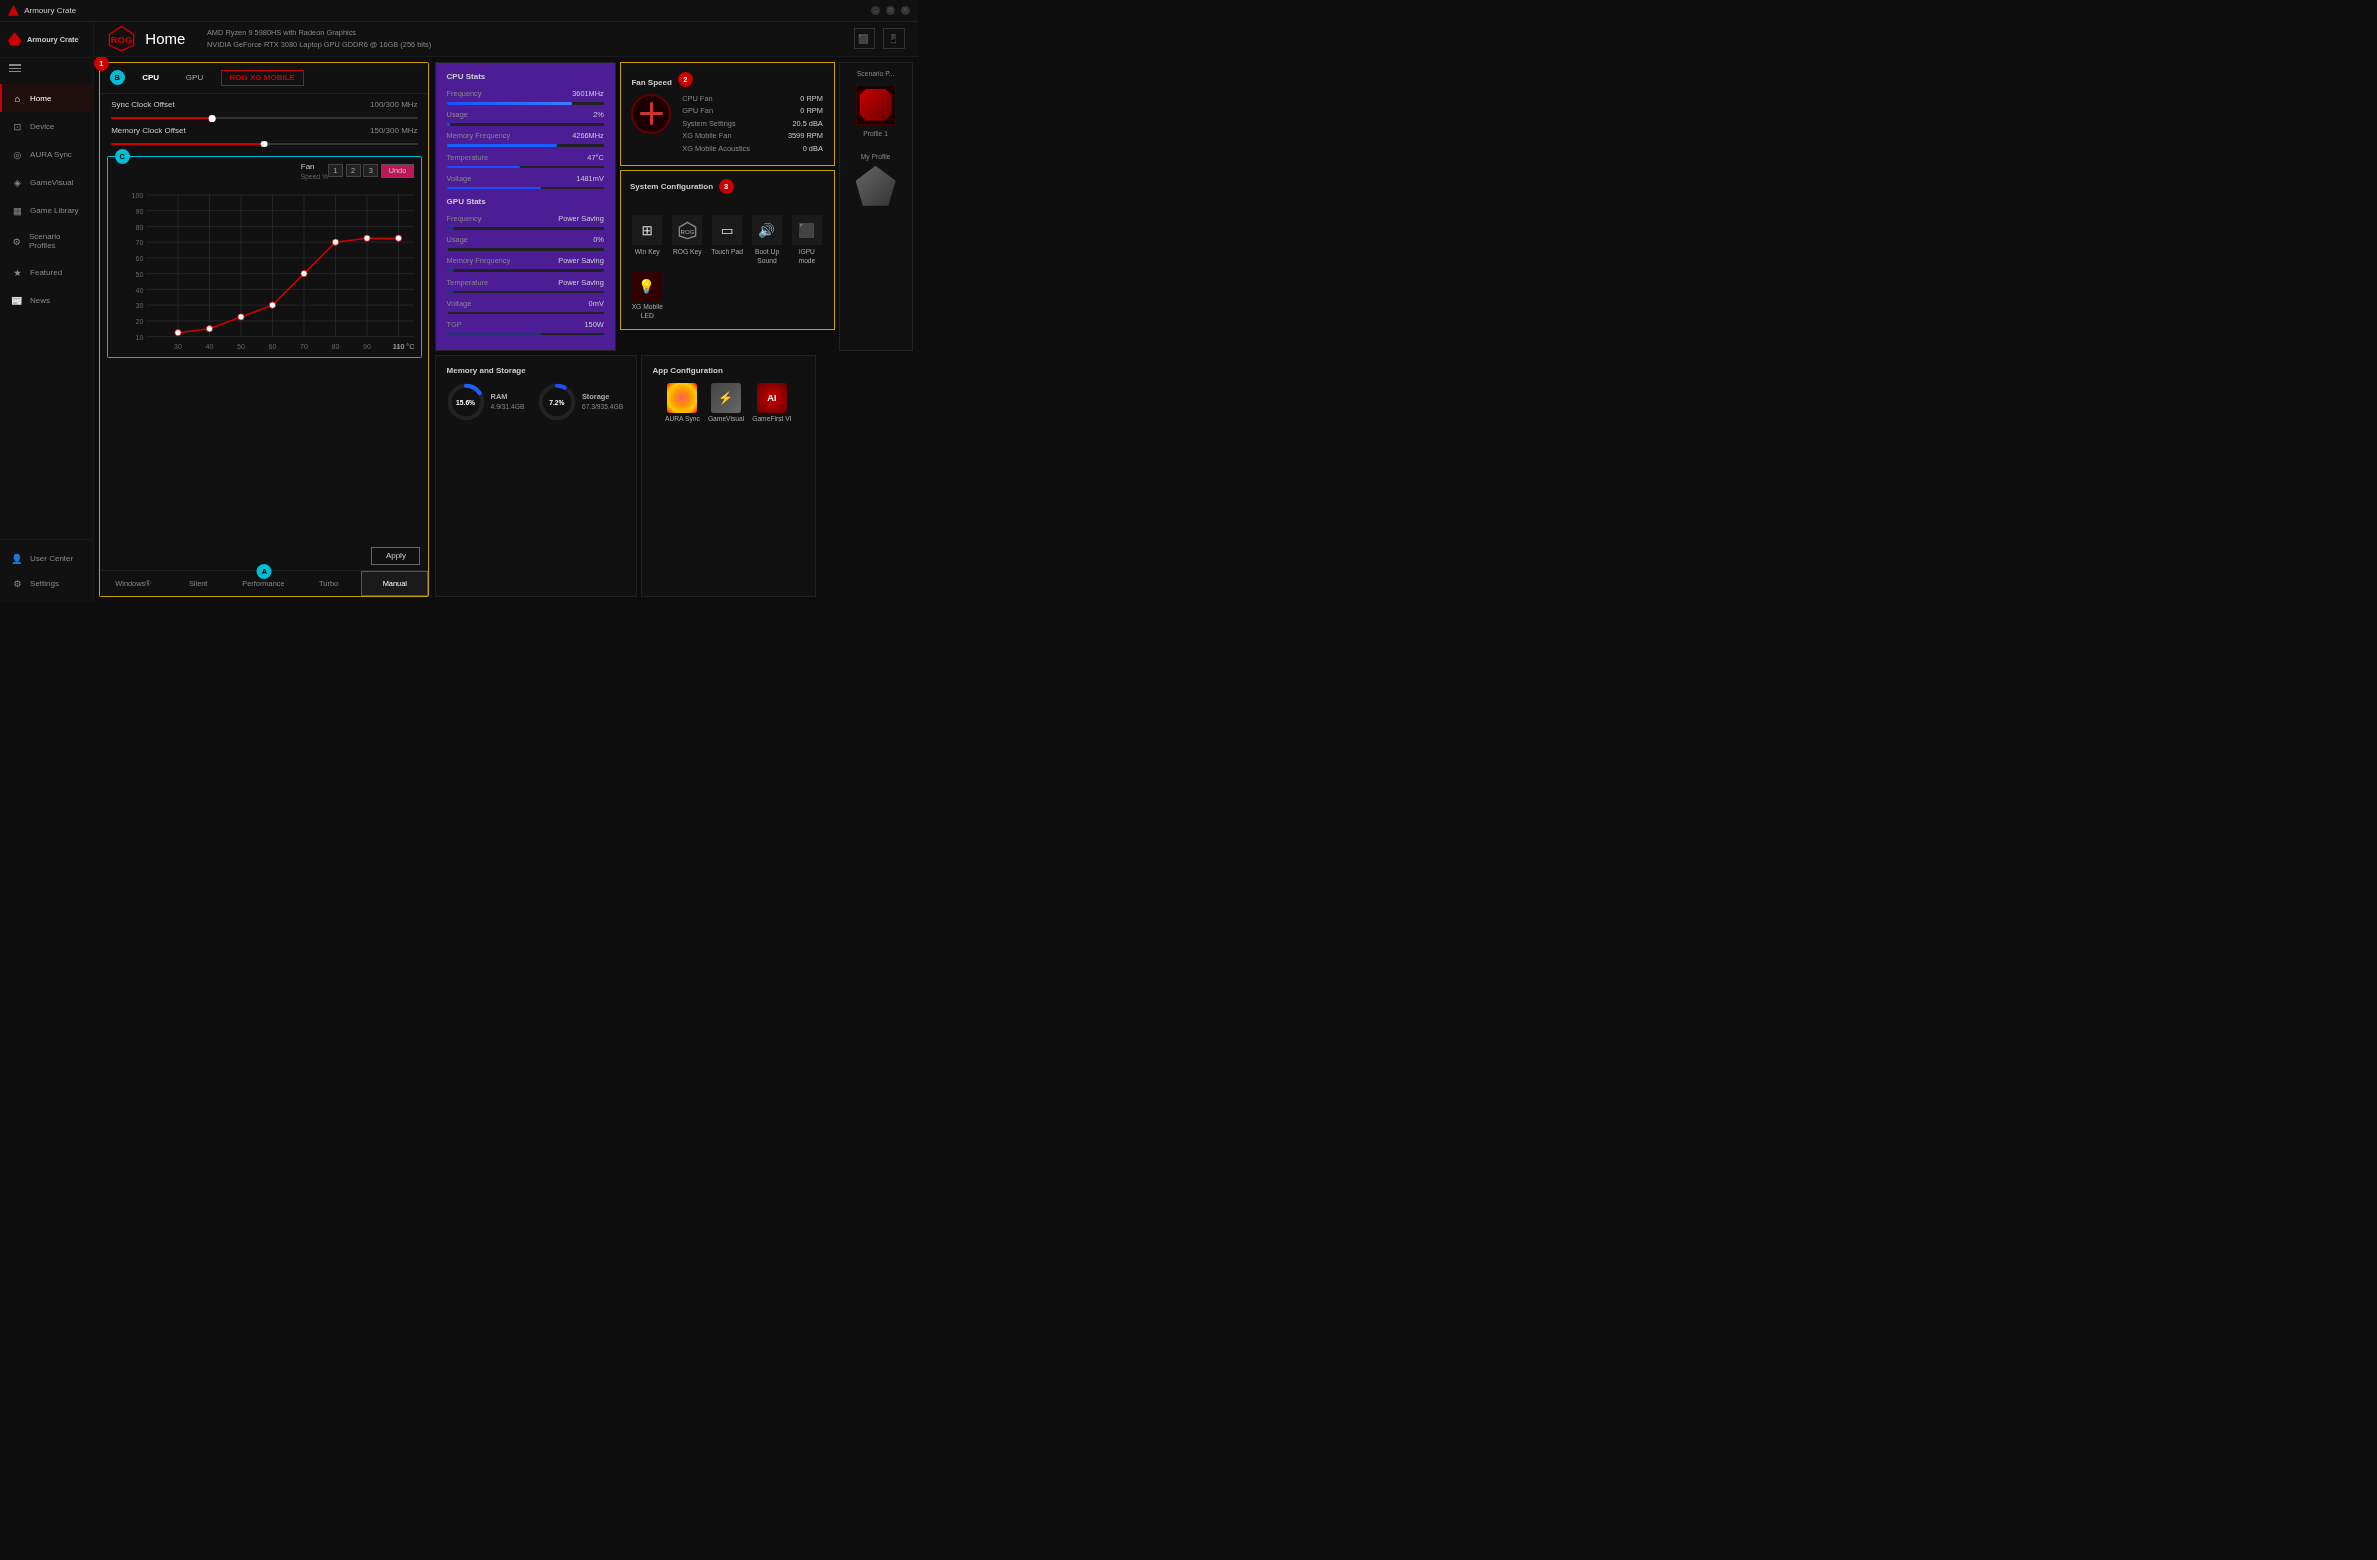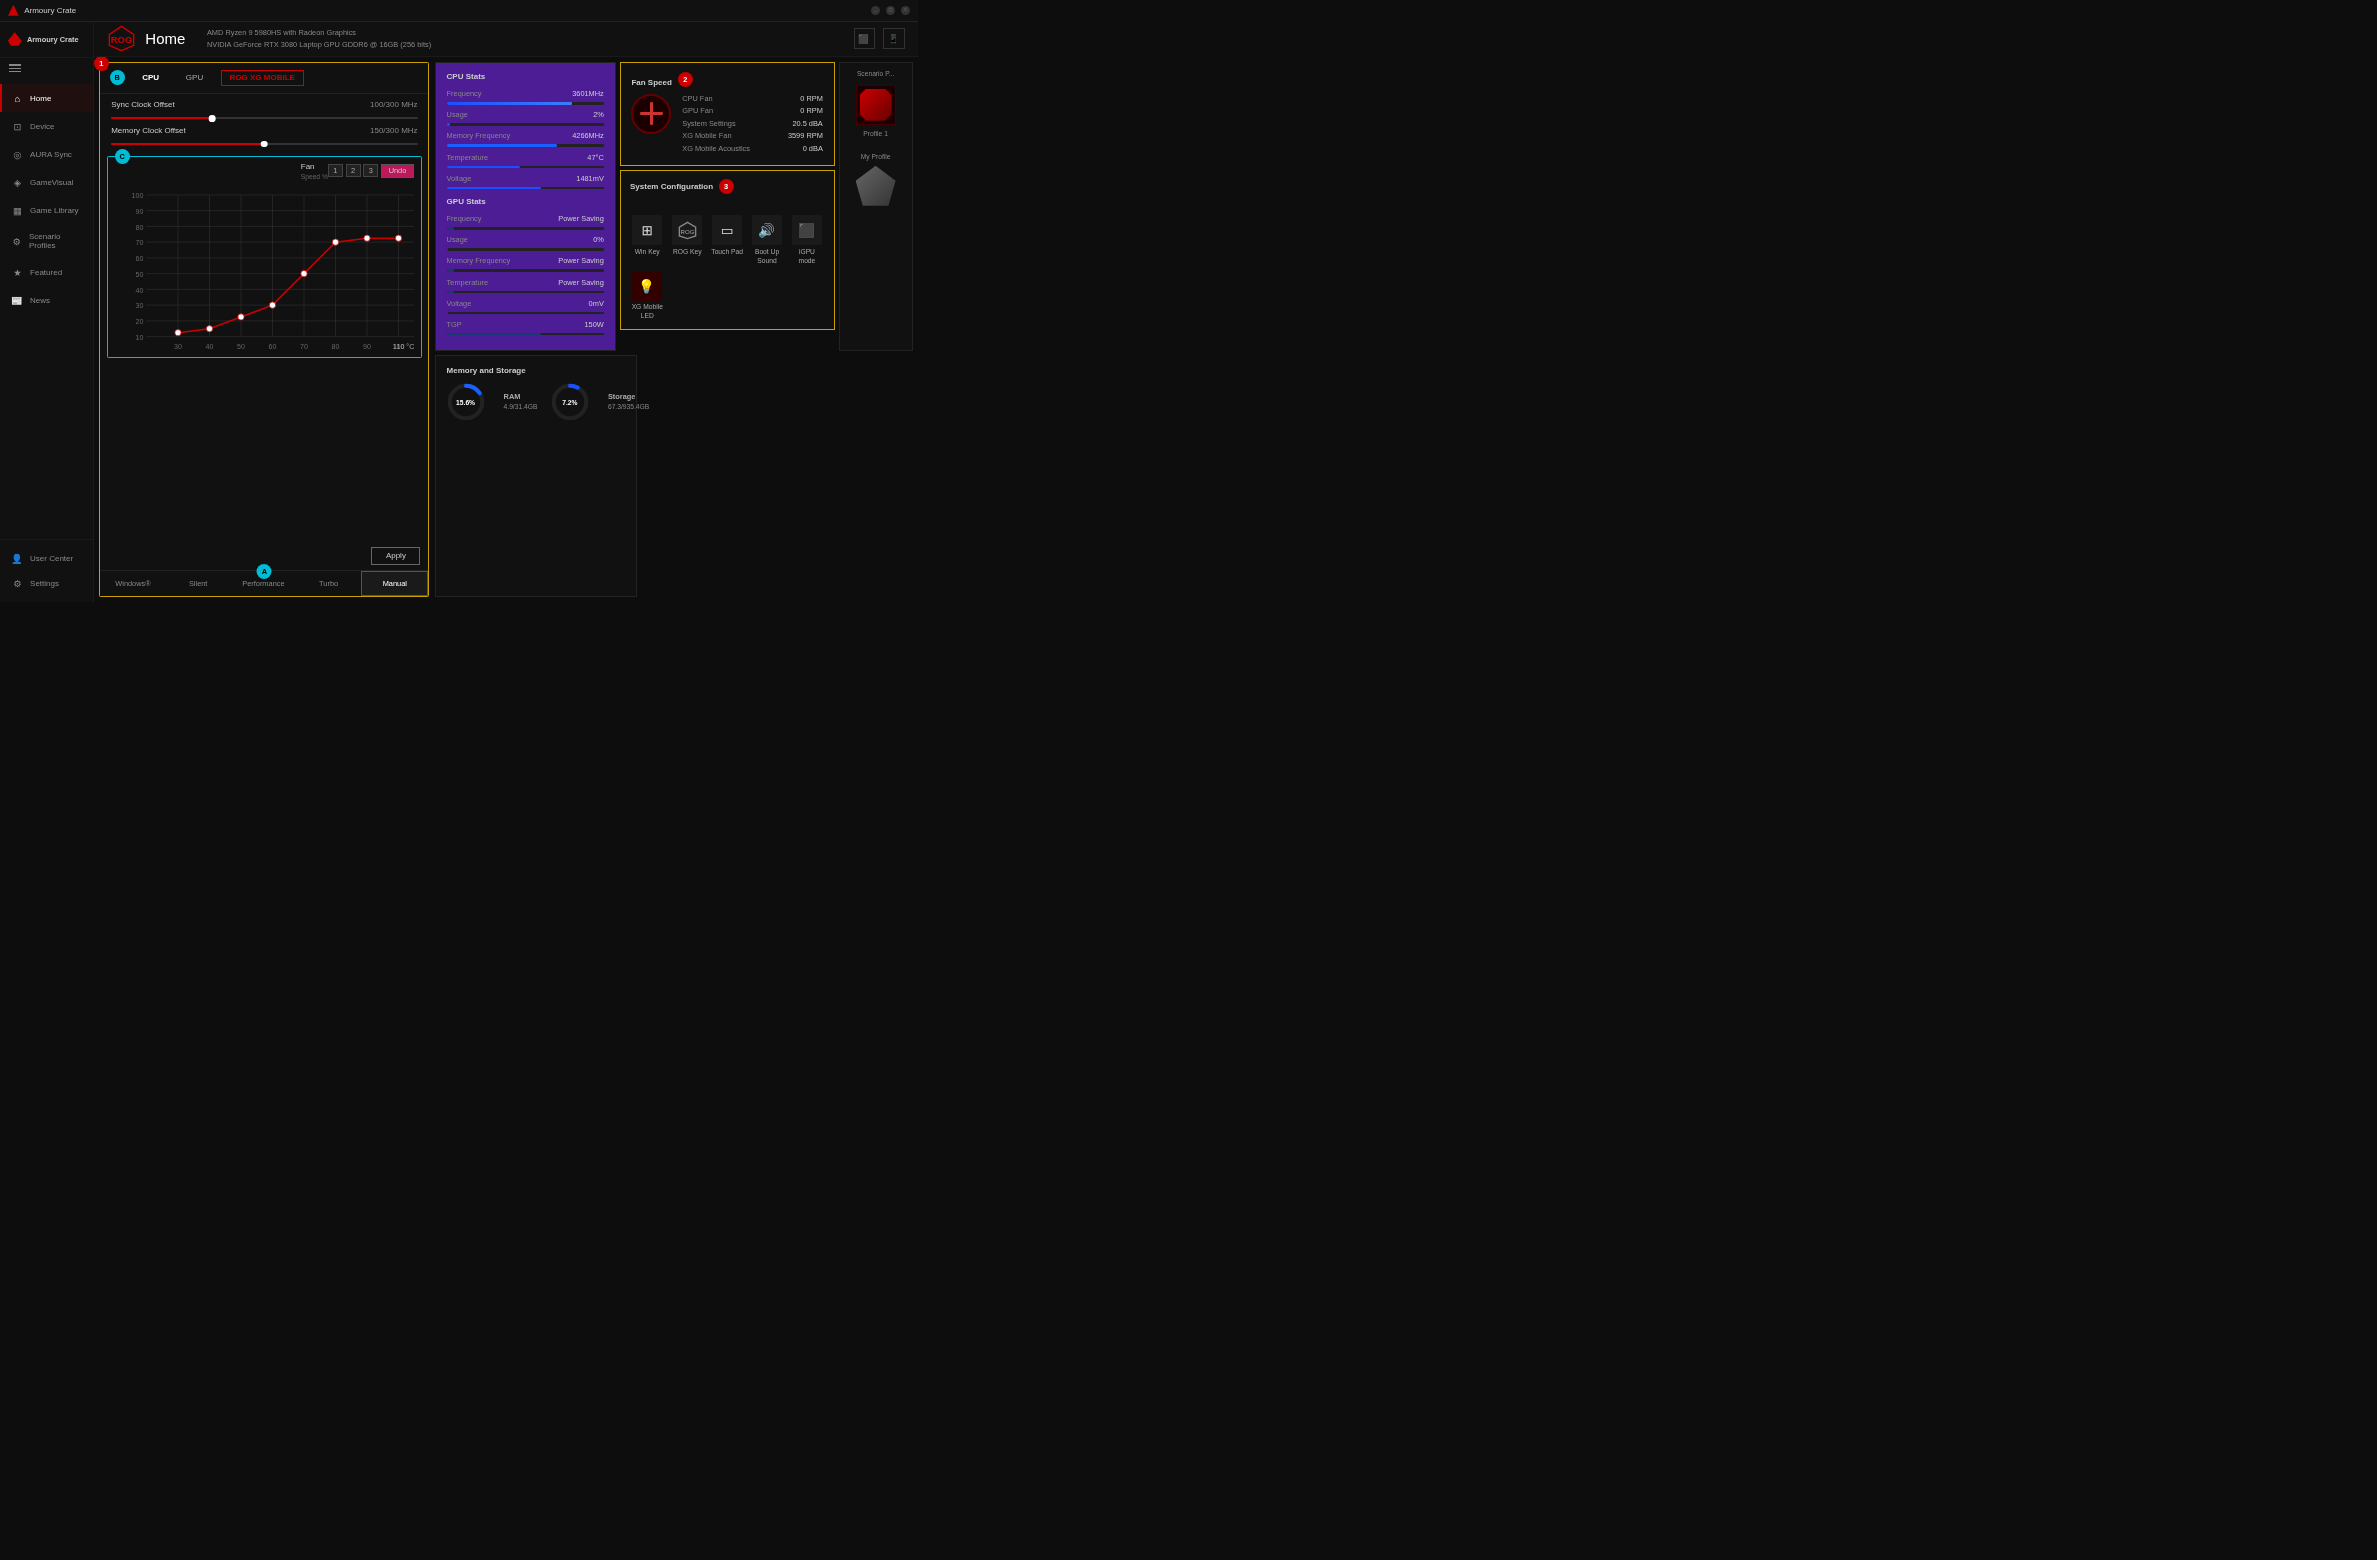--- a/index.html
+++ b/index.html
@@ -511,21 +511,21 @@
     }
     .memory-gauges {
       display: flex;
       gap: 13.5px;
       margin-top: 6.7px;
       align-items: center;
     }
     .gauge-container {
       display: flex;
       align-items: center;
-      gap: 19px;
+      gap: 6px;
     }
     .gauge-info { font-size: 6.7px; color: #888; line-height: 1.4; }
     .gauge-label { font-size: 7.4px; color: #aaa; font-weight: 600; }
 
     .app-config-panel {
       background: #111;
       border: 0.7px solid #222;
       padding: 9.4px 10.8px;
       width: 175px;
       flex-shrink: 0;
@@ -977,20 +977,41 @@
                   <div style="position:absolute;top:50%;left:50%;transform:translate(-50%,-50%);font-size:6.7px;font-weight:700;color:#fff;">7.2%</div>
                 </div>
                 <div class="gauge-info">
                   <div class="gauge-label">Storage</div>
                   <div>67.3/935.4GB</div>
                 </div>
               </div>
             </div>
           </div>
 
+          <div class="app-config-panel">
+            <div class="stats-panel-title">App Configuration</div>
+            <div class="app-config-grid">
+              <div class="app-config-item">
+                <div style="width:30px;height:30px;background:radial-gradient(circle,#ff6060 0%,#ff9500 40%,#ffcc00 70%,#ff0000 100%);border-radius:2.7px;"></div>
+                <span class="app-config-label">AURA Sync</span>
+              </div>
+              <div class="app-config-item">
+                <div style="width:30px;height:30px;background:linear-gradient(135deg,#444,#666);border-radius:2.7px;display:flex;align-items:center;justify-content:center;">
+                  <span style="color:#ccc;font-size:12px;">⚡</span>
+                </div>
+                <span class="app-config-label">GameVisual</span>
+              </div>
+              <div class="app-config-item">
+                <div style="width:30px;height:30px;background:radial-gradient(circle,#cc0000,#660000);border-radius:2.7px;display:flex;align-items:center;justify-content:center;">
+                  <span style="color:#fff;font-size:9.4px;font-weight:700;">AI</span>
+                </div>
+                <span class="app-config-label">GameFirst VI</span>
+              </div>
+            </div>
+          </div>
 
         </div>
 
       </div>
     </div>
   </div>
 </div>
 
 
 </body></html>

